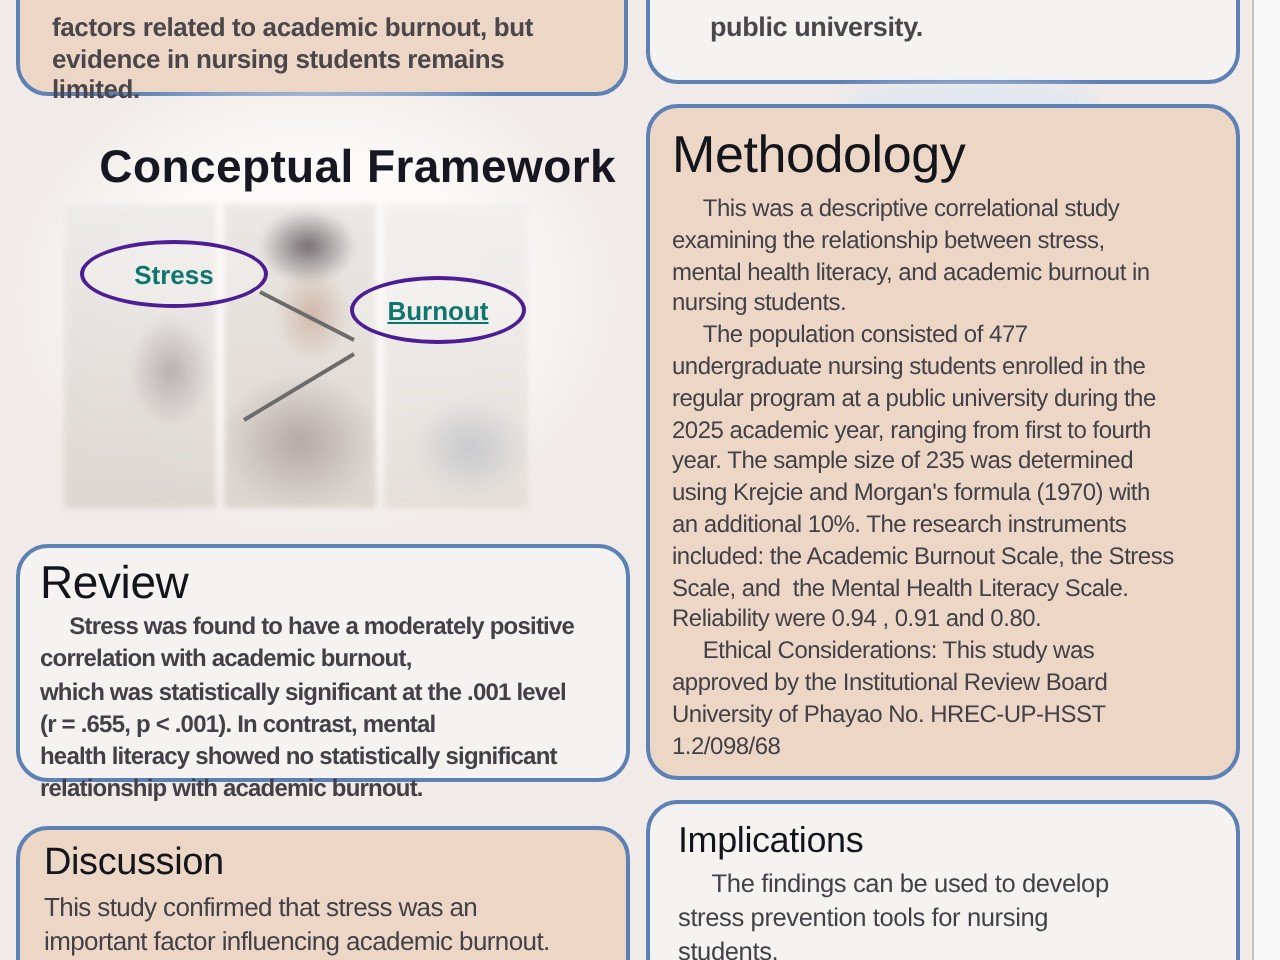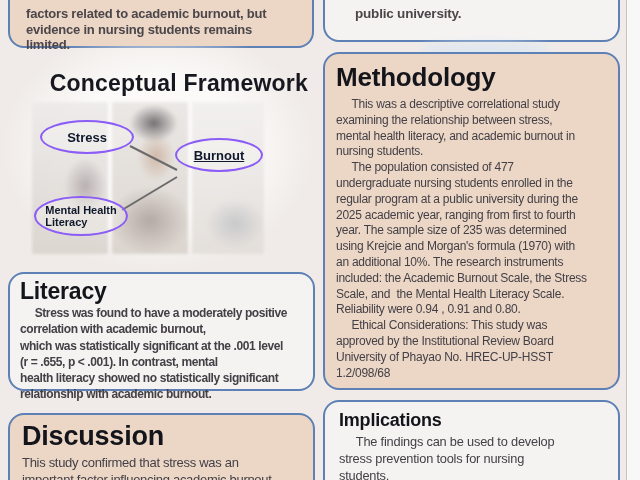--- a/index.html
+++ b/index.html
@@ -31,21 +31,21 @@
   }
   .box{
     position:absolute;
     border:2.5px solid var(--accent);
     border-radius:16px;
   }
   .box.pink{background:var(--pink);}
   .box.white{background:var(--white-panel);}
   .box h2{
     color:var(--heading);
-    font-weight:bold;
+    font-weight:normal;
     letter-spacing:-0.2px;
   }
   .body-text{
     color:var(--body);
     white-space:pre-wrap;
   }
   
   .intro-box{left:8px;top:-36px;width:306px;height:84px;padding:6px 14px 0 16px;}
   .intro-box .body-text{
     padding-top:34px;font-size:13px;font-weight:bold;line-height:15.5px;letter-spacing:-0.2px;color:#4b464a;
@@ -69,35 +69,35 @@
       radial-gradient(ellipse 34px 26px at 55% 14%, rgba(60,52,58,0.8), rgba(60,52,58,0) 72%),
       radial-gradient(ellipse 26px 34px at 58% 36%, rgba(196,165,143,0.85), rgba(196,165,143,0) 72%),
       radial-gradient(ellipse 52px 44px at 50% 78%, rgba(120,100,95,0.5), rgba(120,100,95,0) 78%),
       linear-gradient(#e8e5e2, #d8d1ca);}
   .panel-3{left:192px;width:72px;
     background:
       radial-gradient(ellipse 40px 34px at 60% 80%, rgba(164,170,180,0.55), rgba(164,170,180,0) 75%),
       linear-gradient(#f997 0%, #f1efee 0%, #e2ddd8 100%);}
   .node{
     position:absolute;
-    border:2px solid #8b5cf6;border-radius:50%;
+    border:2px solid #4c1d95;border-radius:50%;
     background:rgba(252,251,250,0.30);
     display:flex;align-items:center;justify-content:center;
-    text-align:left;
-    color:#0f172a;font-weight:bold;
+    text-align:right;
+    color:#0f766e;font-weight:bold;
   }
   .node-stress{left:40px;top:20px;width:94px;height:34px;font-size:13px;}
   .node-burnout{left:175px;top:38px;width:88px;height:34px;font-size:13px;text-decoration:underline;}
   .node-mhl{left:34px;top:96px;width:94px;height:40px;font-size:11px;line-height:12.5px;white-space:pre-line;}
   .diagram svg{position:absolute;left:0;top:0;}
   .results-box{left:8px;top:272px;width:307px;height:119px;padding:4px 4px 0 10px;}
   .results-box h2{font-size:23px;}
   .results-box .body-text{font-size:12px;line-height:16.3px;letter-spacing:-0.4px;font-weight:700;}
   .discussion-box{left:8px;top:413px;width:307px;height:95px;padding:6px 4px 0 12px;}
-  .discussion-box h2{font-size:27px;}
+  .discussion-box h2{font-size:19px;}
   .discussion-box .body-text{font-size:13px;line-height:17px;letter-spacing:-0.3px;margin-top:2px;}
   
   .abstract-box{left:323px;top:-42px;width:297px;height:84px;padding:6px 10px 0 30px;}
   .abstract-box .body-text{padding-top:40px;font-size:13.5px;font-weight:bold;letter-spacing:-0.2px;color:#4b464a;}
   .cloud{
     position:absolute;left:420px;top:42px;width:130px;height:16px;
     background:#dde7f2;border-radius:50%;filter:blur(4px);opacity:.8;
   }
   .methodology-box{left:323px;top:52px;width:297px;height:338px;padding:8px 5px 0 11px;}
   .methodology-box h2{font-size:26px;margin-bottom:4px;}
@@ -124,26 +124,24 @@
   <div class="diagram">
     <div class="photo-panel panel-1"></div>
     <div class="photo-panel panel-2"></div>
     <div class="photo-panel panel-3"></div>
     <svg width="315" height="168" viewBox="0 0 315 168">
       <line x1="130" y1="46" x2="177" y2="70" stroke="#6b6b6b" stroke-width="2"></line>
       <line x1="122" y1="110" x2="177" y2="77" stroke="#6b6b6b" stroke-width="2"></line>
     </svg>
     <div class="node node-stress">Stress</div>
     <div class="node node-burnout">Burnout</div>
-    <div class="node node-mhl">Mental Health
-Literacy</div>
   </div>
 
   <div class="box white results-box">
-    <h2>Literacy</h2>
+    <h2>Review</h2>
     <div class="body-text">     Stress was found to have a moderately positive
 correlation with academic burnout,
 which was statistically significant at the .001 level
 (r = .655, p &lt; .001). In contrast, mental
 health literacy showed no statistically significant
 relationship with academic burnout.</div>
   </div>
 
   <div class="box pink discussion-box">
     <h2>Discussion</h2>

